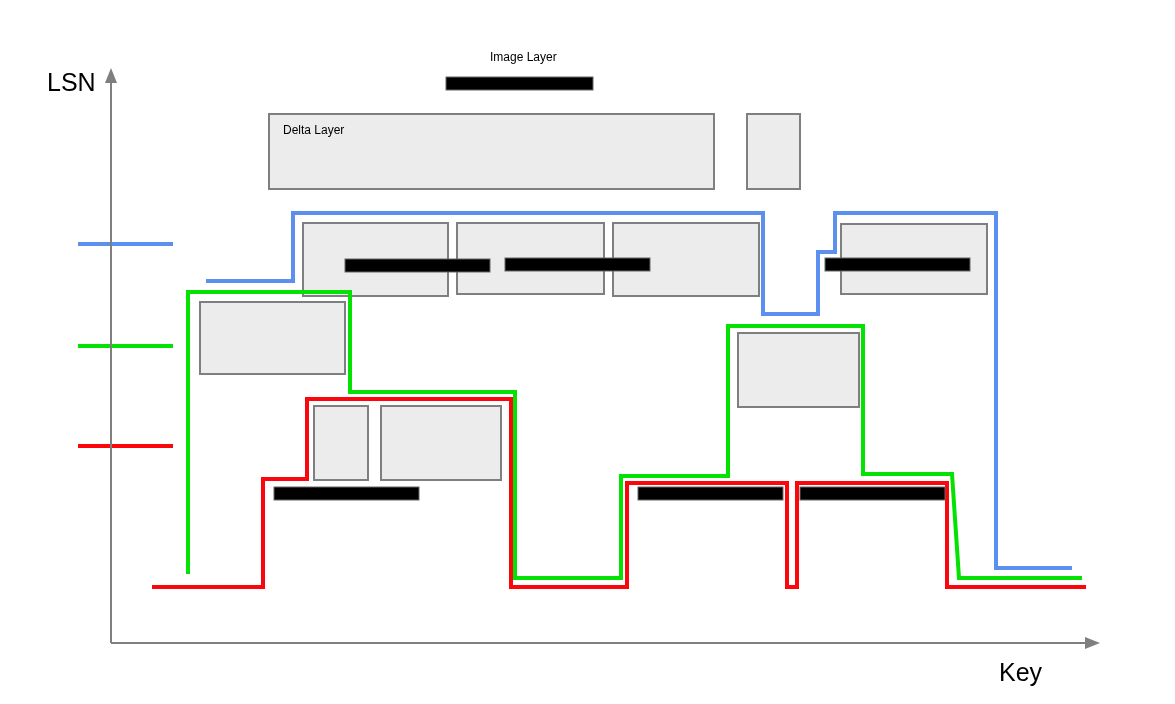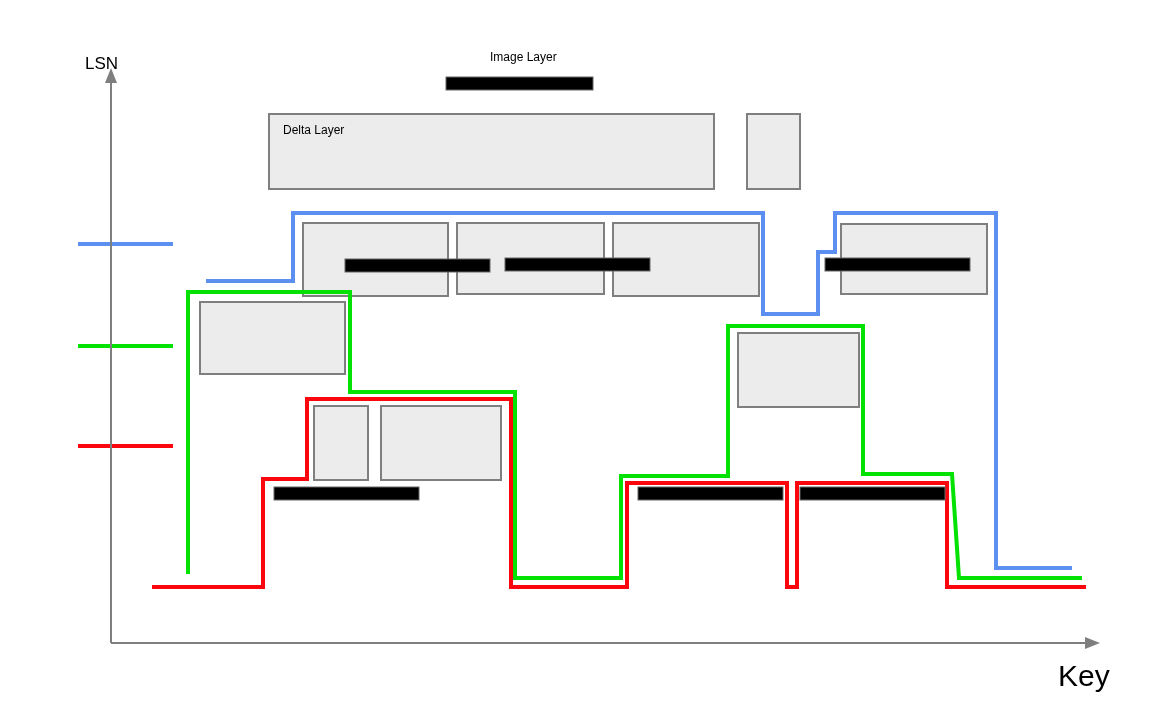--- a/index.html
+++ b/index.html
@@ -11,22 +11,22 @@
     font-family: "Liberation Sans", sans-serif;
     overflow: hidden;
   }
   .stage svg { position: absolute; left: 0; top: 0; }
   .diagram-label {
     position: absolute;
     color: #000000;
     white-space: nowrap;
     line-height: 1.1;
   }
-  .label-lsn   { left: 47px;   top: 55px;  font-size: 17px; margin-left: 38px; }
-  .label-key   { left: 1058px; top: 659px; font-size: 30px; }
+  .label-lsn   { left: 47px;   top: 69px;  font-size: 25px; }
+  .label-key   { left: 999px; top: 659px; font-size: 25px; }
   .label-image { left: 454px;  top: 51px;  font-size: 12px; margin-left: 36px; }
   .label-delta { left: 283px;  top: 124px; font-size: 12px; }
 </style>
 </head>
 <body>
 
 <div class="stage">
   <svg id="diagram-svg" width="1175" height="704" viewBox="0 0 1175 704">
       <rect x="269" y="114" width="445" height="75" fill="#ececec" stroke="#7f7f7f" stroke-width="2"></rect>
       <rect x="747" y="114" width="53" height="75" fill="#ececec" stroke="#7f7f7f" stroke-width="2"></rect>

